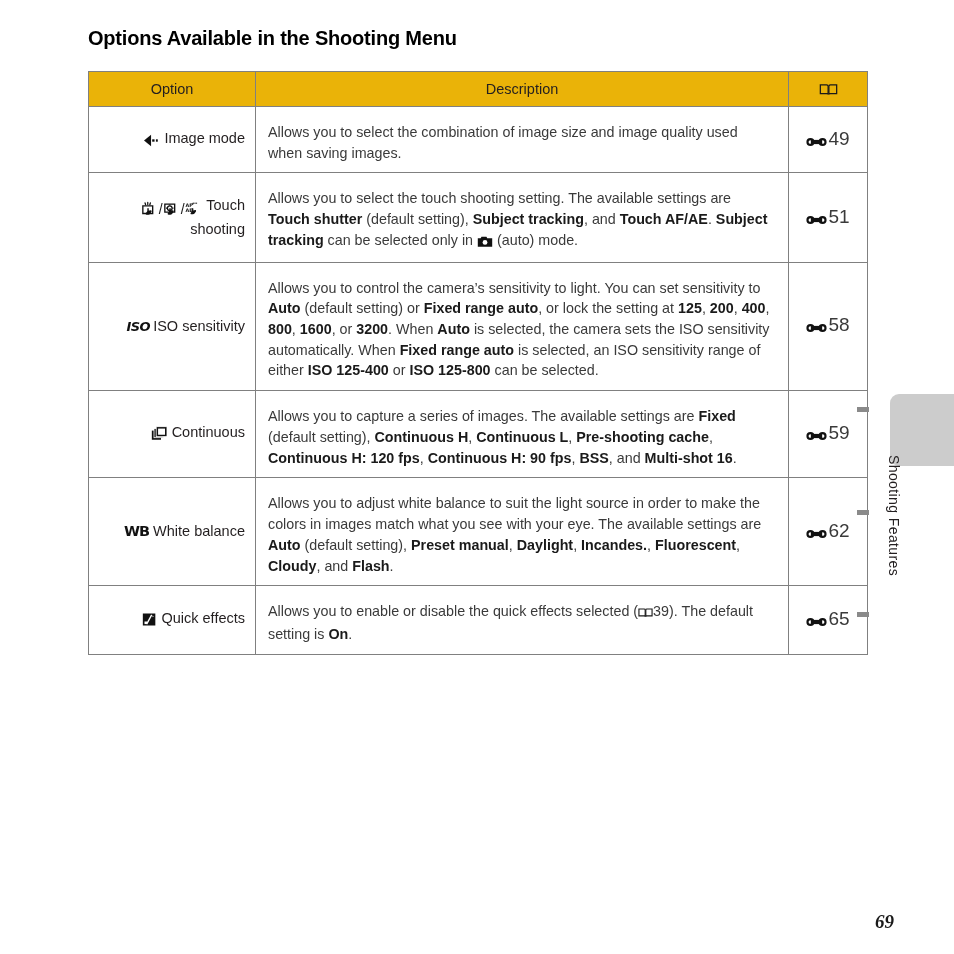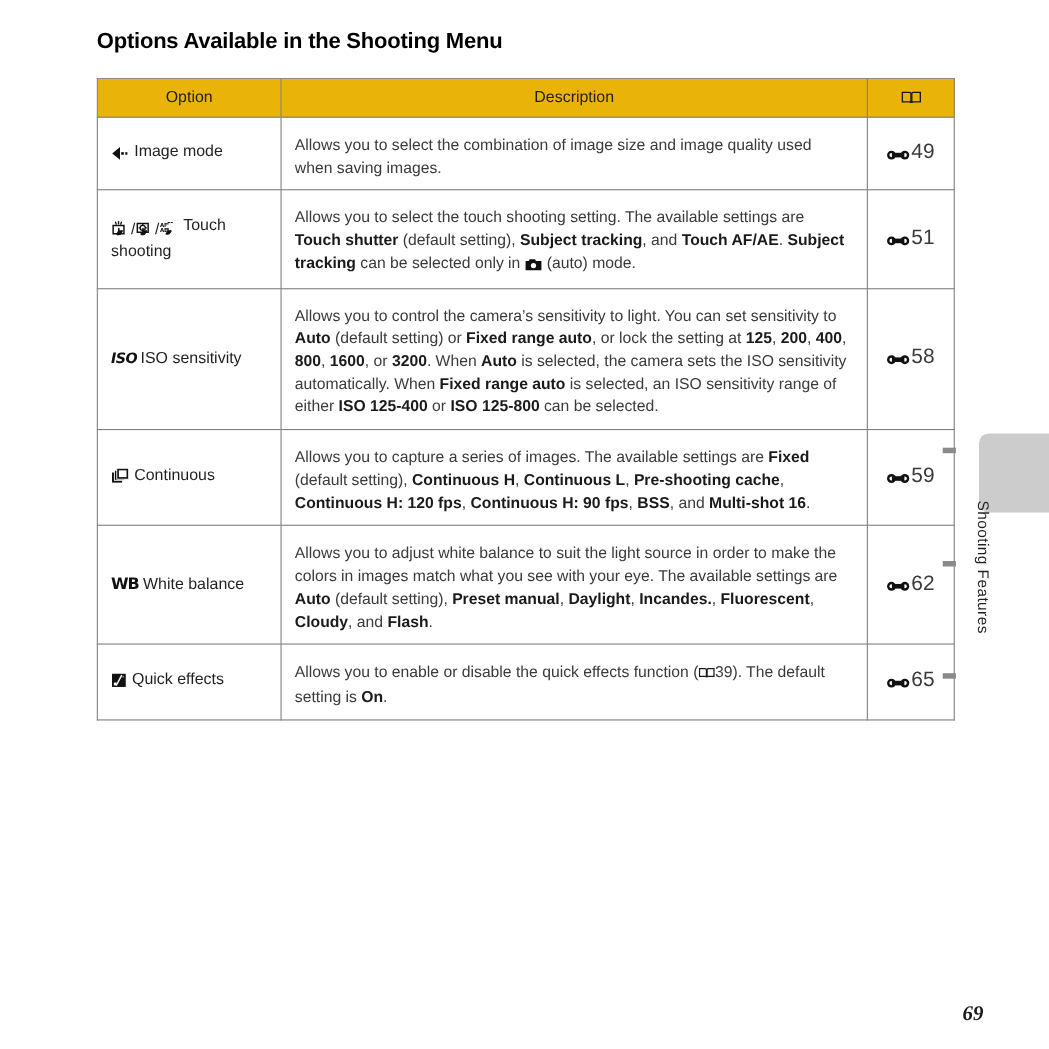--- a/index.html
+++ b/index.html
@@ -47,23 +47,24 @@
     font-size: 14.5px;
     height: 34px;
     color: #231f20;
     text-align: center;
   }
   col.c-option   { width: 167px; }
   col.c-desc     { width: 533px; }
   col.c-ref      { width: 79px; }
 
   td.opt-cell {
-    padding: 8px 10px 8px 12px;
+    padding: 8px 10px 8px 3px;
     font-size: 14.5px;
     line-height: 1.35;
+    text-align: right;
   }
   td.desc-cell {
     padding: 15px 13px 9px 12px;
     font-size: 14.3px;
     line-height: 1.45;
     color: #3a3a3a;
     text-align: left;
   }
   td.ref-cell {
     text-align: center;
@@ -318,21 +319,21 @@
         <span class="glyph">
           <svg class="ic-quick" viewBox="0 0 18 18" xmlns="http://www.w3.org/2000/svg">
             <rect x="1" y="1.8" width="15" height="14.4" fill="#111"></rect>
             <path d="M11.6 3.4 5.6 14.6" stroke="#fff" stroke-width="1.6"></path>
             <path d="M12.6 4.2l1.6 1 -1.5 1z" fill="#fff"></path>
             <rect x="3" y="11.4" width="3.1" height="3.1" fill="#fff"></rect>
           </svg>
         </span><span>Quick effects</span>
       </td>
       <td class="desc-cell">
-        <span>Allows you to enable or disable the quick effects function (</span><span class="glyph"><svg class="ic-book-sm" viewBox="0 0 24 18" xmlns="http://www.w3.org/2000/svg">
+        <span>Allows you to enable or disable the quick effects selected (</span><span class="glyph"><svg class="ic-book-sm" viewBox="0 0 24 18" xmlns="http://www.w3.org/2000/svg">
               <path d="M1.5 2.5h8.2c1 0 1.8.6 1.8 1.4v11c0-.7-.8-1.3-1.8-1.3H1.5z" fill="none" stroke="#1a1a1a" stroke-width="1.8"></path>
               <path d="M22.5 2.5h-8.2c-1 0-1.8.6-1.8 1.4v11c0-.7.8-1.3 1.8-1.3h8.2z" fill="none" stroke="#1a1a1a" stroke-width="1.8"></path>
             </svg></span><span>39). The default setting is </span><b>On</b><span>.</span>
       </td>
       <td class="ref-cell">
         <span class="glyph">
           <svg class="ic-ref" viewBox="0 0 26 14" xmlns="http://www.w3.org/2000/svg">
             <circle cx="5.5" cy="7" r="5" fill="#111"></circle>
               <circle cx="20.5" cy="7" r="5" fill="#111"></circle>
             <circle cx="5.5" cy="7" r="2.3" fill="#fff"></circle>

